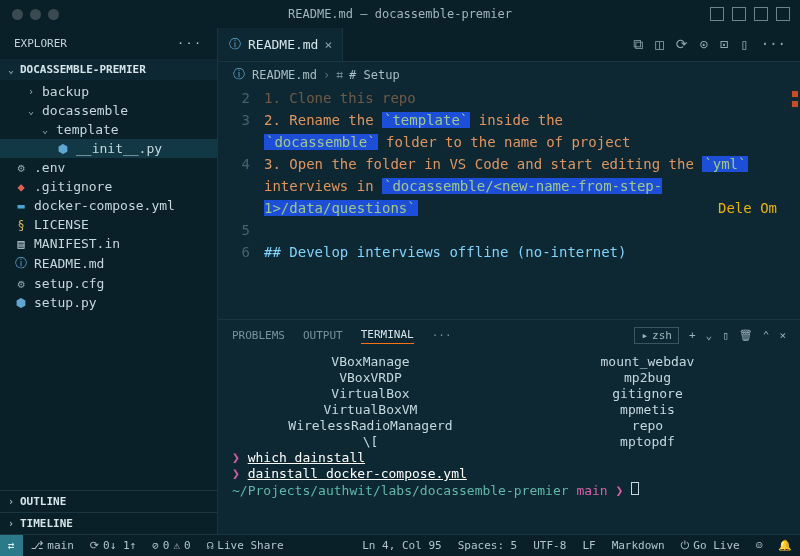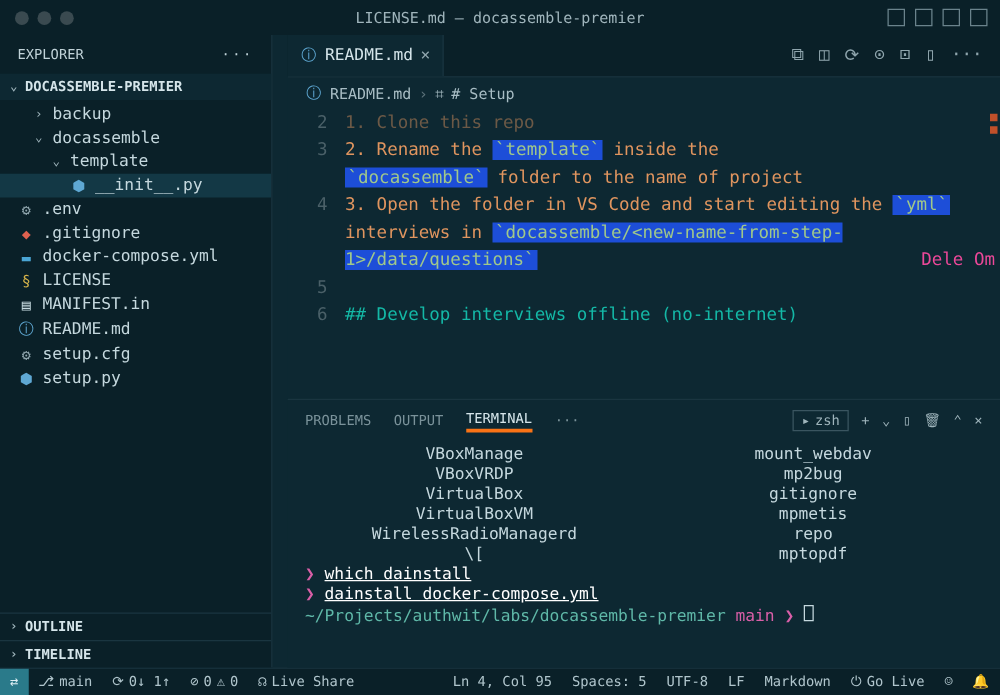--- a/index.html
+++ b/index.html
@@ -3,21 +3,21 @@
 <meta charset="utf-8">
 <style>
 * { margin:0; padding:0; box-sizing:border-box; font-family:'Menlo','Consolas',monospace; }
 body { background:#0d2832; color:#8fa5ad; width:800px; height:556px; overflow:hidden; font-size:12px; }
 .titlebar { height:28px; background:#0a2028; display:flex; align-items:center; position:relative; }
 .traffic-lights { display:flex; gap:7px; padding-left:12px; }
 .tl { width:11px; height:11px; border-radius:50%; background:#3a4a50; }
 .title-center { position:absolute; left:50%; transform:translateX(-50%); color:#a0b5bc; font-size:12px; }
 .title-icons { position:absolute; right:10px; display:flex; gap:8px; color:#6b838c; }
 .title-icons span { width:14px; height:14px; border:1px solid #6b838c; display:inline-block; }
-.main { display:flex; height:calc(100% - 28px - 22px);gap:12px; }
+.main { display:flex; height:calc(100% - 28px - 22px); }
 .sidebar { width:218px; background:#0a2028; display:flex; flex-direction:column; border-right:1px solid #1a3540; }
 .explorer-hdr { padding:9px 14px; display:flex; justify-content:space-between; align-items:center; color:#c0d2d8; font-size:11px; }
 .dots { letter-spacing:2px; cursor:pointer; }
 .proj-hdr { background:#0d2832; padding:4px 8px; display:flex; align-items:center; gap:4px; color:#d5e5ea; font-weight:bold; font-size:11px; }
 .tree { flex:1; overflow:auto; padding-top:2px; }
 .tree-item { display:flex; align-items:center; gap:6px; padding:2px 0 2px 14px; cursor:pointer; font-size:13px; color:#c5d8de; }
 .tree-item.indent1 { padding-left:28px; }
 .tree-item.indent2 { padding-left:42px; }
 .tree-item.indent3 { padding-left:56px; }
 .tree-item.selected { background:#133845; }
@@ -39,26 +39,26 @@
 .breadcrumb { display:flex; align-items:center; gap:6px; padding:4px 14px; font-size:12px; color:#a8bdc4; }
 .breadcrumb .sep { color:#5a7078; }
 .code { flex:1; overflow:hidden; position:relative; font-size:14px; line-height:22px; }
 .code-line { display:flex; }
 .gutter { width:46px; text-align:right; padding-right:14px; color:#4a6068; flex-shrink:0; }
 .line-content { flex:1; white-space:pre-wrap; padding-right:8px; }
 .num { color:#e0955f; }
 .text { color:#e0955f; }
 .code-str { color:#a0c88a; background:#1d4ed8; padding:0 2px; }
 .blame { color:#5a7078; font-size:12px; padding-left:46px; }
-.h2 { color:#14b8a6; }
-.ghost { color:#ec4899; position:absolute; right:4px; }
+.h2 { color:#7dd3fc; }
+.ghost { color:#eab308; position:absolute; right:23px; }
 .panel { height:215px; border-top:1px solid #1a3540; display:flex; flex-direction:column; background:#0d2832; }
 .panel-tabs { display:flex; align-items:center; padding:6px 14px; gap:18px; font-size:11px; color:#7a929a; }
 .panel-tabs .ptab { cursor:pointer; padding:2px 0; }
-.panel-tabs .ptab.active { color:#d5e5ea; border-bottom:3px solid #f97316; }
+.panel-tabs .ptab.active { color:#d5e5ea; border-bottom:1px solid #f97316; }
 .panel-actions { margin-left:auto; display:flex; gap:10px; align-items:center; color:#9fb5bc; }
 .shell-sel { border:1px solid #3a5560; padding:1px 6px; font-size:11px; display:flex; gap:4px; align-items:center; }
 .term { flex:1; padding:4px 14px; font-size:13px; line-height:16px; color:#c5d8de; overflow:hidden; }
 .term-cols { display:flex;text-align:center; }
 .term-col { flex:1; }
 .prompt { color:#d95fa8; }
 .cmd { color:#ffffff;text-decoration:underline; }
 .path { color:#5fb8a8; }
 .branch { color:#d95fa8; }
 .cursor-box { display:inline-block; width:8px; height:13px; border:1px solid #c5d8de; }
@@ -71,21 +71,21 @@
 </style>
 </head>
 <body>
 
 <div class="titlebar">
   <div class="traffic-lights">
     <div class="tl"></div>
     <div class="tl"></div>
     <div class="tl"></div>
   </div>
-  <div class="title-center">LICENSE.md — docassemble-premier</div>
+  <div class="title-center">README.md — docassemble-premier</div>
   <div class="title-icons">
     <span></span>
     <span></span>
     <span></span>
     <span></span>
   </div>
 </div>
 
 <div class="main">
   <div class="sidebar">

